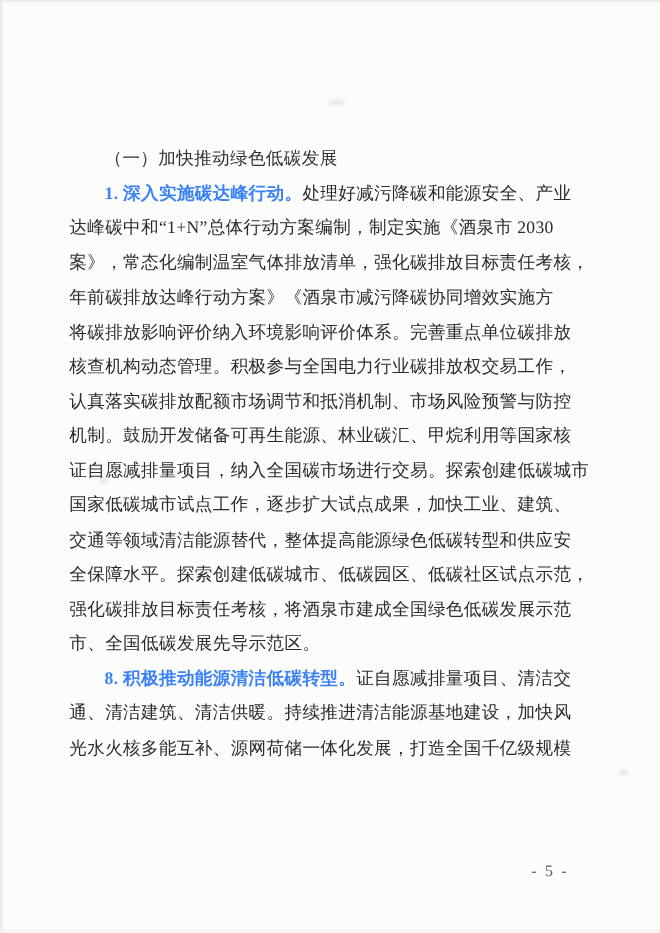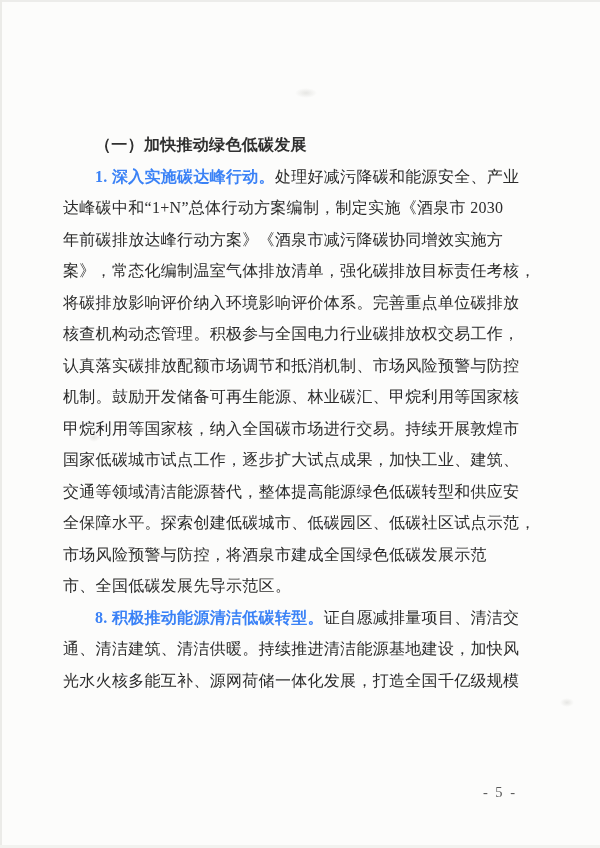--- a/index.html
+++ b/index.html
@@ -37,21 +37,21 @@
   .line {
     height: 31.5px;
     line-height: 31.5px;
     font-size: 16px;
     letter-spacing: 0.3px;
     white-space: nowrap;
     text-align: left;
   }
   .line.indent { text-indent: 32px; }
   .line.heading {
-    font-weight: 700;
+    font-weight: 400;
     color: #303030;
   }
   .run { font-weight: normal; }
   .run.bold { font-weight: bold; color: #3b82f6; }
 
   .page-number {
     position: absolute;
     left: 460px;
     top: 782px;
     width: 80px;
@@ -75,31 +75,31 @@
   <div class="smudge" style="left:295px; top:88px;  width:22px; height:10px;"></div>
   <div class="smudge" style="left:415px; top:300px; width:16px; height:11px;"></div>
   <div class="smudge" style="left:88px;  top:432px; width:12px; height:10px;"></div>
   <div class="smudge" style="left:560px; top:698px; width:14px; height:9px;"></div>
 
   <div class="text-block">
     <div class="line heading indent">（一）加快推动绿色低碳发展</div>
     <div>
         <div class="line indent"><span class="run bold">1. 深入实施碳达峰行动。</span><span class="run">处理好减污降碳和能源安全、产业</span></div>
         <div class="line"><span class="run">达峰碳中和“1+N”总体行动方案编制，制定实施《酒泉市 2030</span></div>
+        <div class="line"><span class="run">案》，常态化编制温室气体排放清单，强化碳排放目标责任考核，</span></div>
         <div class="line"><span class="run">年前碳排放达峰行动方案》《酒泉市减污降碳协同增效实施方</span></div>
-        <div class="line"><span class="run">案》，常态化编制温室气体排放清单，强化碳排放目标责任考核，</span></div>
         <div class="line"><span class="run">将碳排放影响评价纳入环境影响评价体系。完善重点单位碳排放</span></div>
         <div class="line"><span class="run">核查机构动态管理。积极参与全国电力行业碳排放权交易工作，</span></div>
         <div class="line"><span class="run">认真落实碳排放配额市场调节和抵消机制、市场风险预警与防控</span></div>
         <div class="line"><span class="run">机制。鼓励开发储备可再生能源、林业碳汇、甲烷利用等国家核</span></div>
-        <div class="line"><span class="run">甲烷利用等国家核，纳入全国碳市场进行交易。持续开展敦煌市</span></div>
+        <div class="line"><span class="run">证自愿减排量项目，纳入全国碳市场进行交易。探索创建低碳城市</span></div>
         <div class="line"><span class="run">国家低碳城市试点工作，逐步扩大试点成果，加快工业、建筑、</span></div>
         <div class="line"><span class="run">交通等领域清洁能源替代，整体提高能源绿色低碳转型和供应安</span></div>
         <div class="line"><span class="run">全保障水平。探索创建低碳城市、低碳园区、低碳社区试点示范，</span></div>
-        <div class="line"><span class="run">市场风险预警与防控，将酒泉市建成全国绿色低碳发展示范</span></div>
+        <div class="line"><span class="run">强化碳排放目标责任考核，将酒泉市建成全国绿色低碳发展示范</span></div>
         <div class="line"><span class="run">市、全国低碳发展先导示范区。</span></div>
         <div class="line indent"><span class="run bold">8. 积极推动能源清洁低碳转型。</span><span class="run">证自愿减排量项目、清洁交</span></div>
         <div class="line"><span class="run">通、清洁建筑、清洁供暖。持续推进清洁能源基地建设，加快风</span></div>
         <div class="line"><span class="run">光水火核多能互补、源网荷储一体化发展，打造全国千亿级规模</span></div>
       </div>
   </div>
 
   <div class="page-number">- 5 -</div>
 
 </div>

